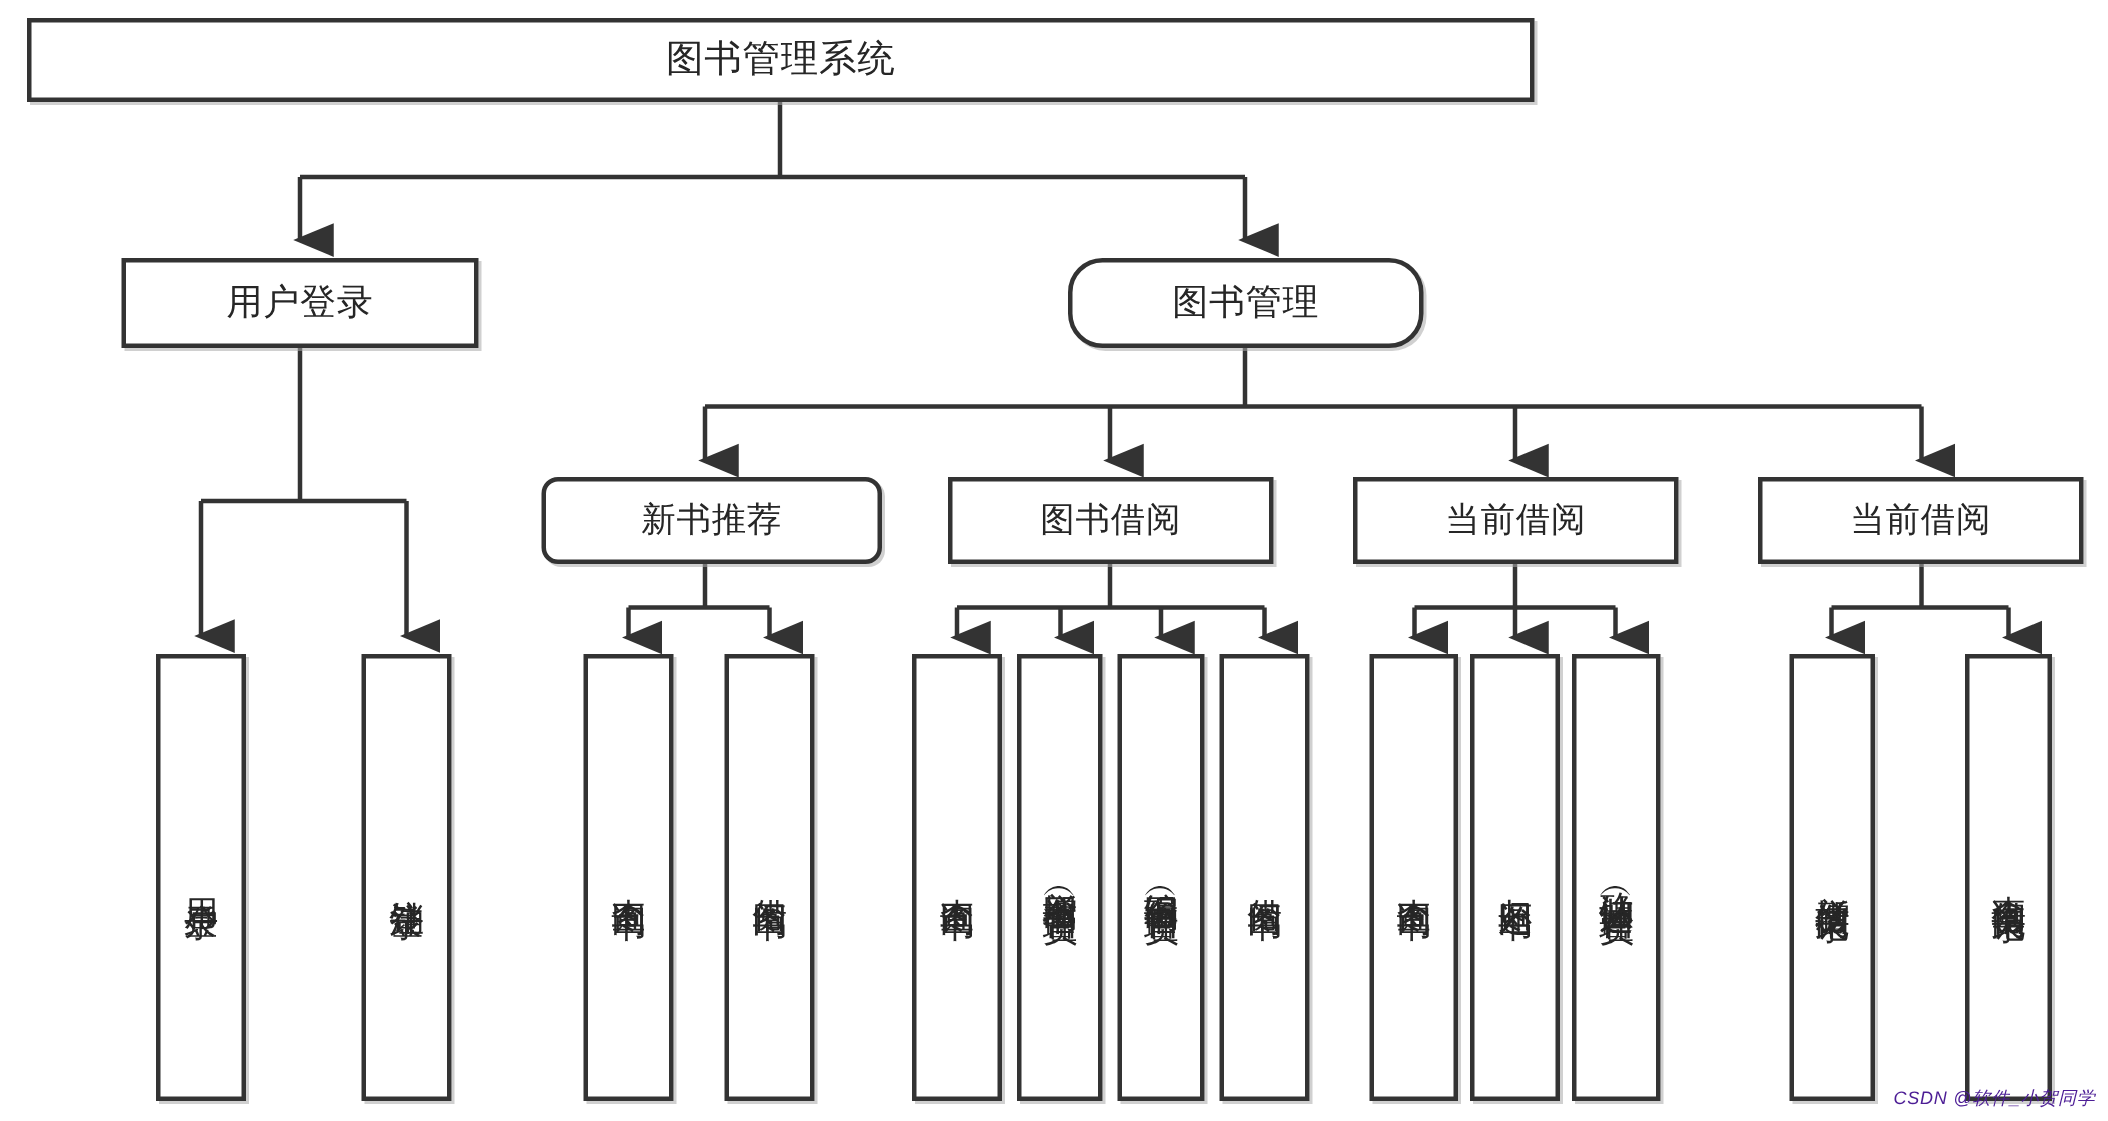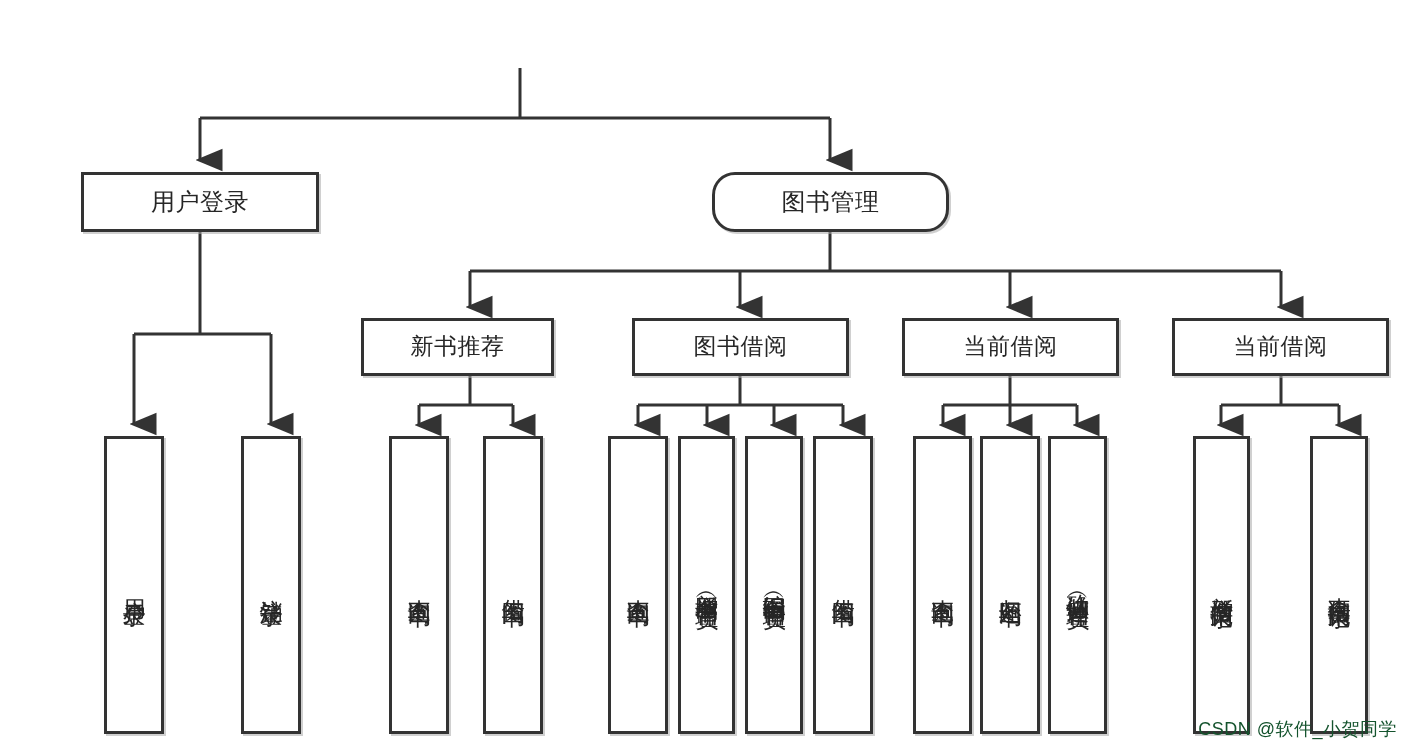--- a/index.html
+++ b/index.html
@@ -51,25 +51,26 @@
     writing-mode: vertical-rl;
     text-orientation: upright;
     line-height: 1.02;
     letter-spacing: 2px;
     max-height: 100%;
   }
   #watermark {
     position: absolute;
     right: 8px;
     bottom: 6px;
-    font-size: 18px;
-    color: #14532d;
+    font-size: 12px;
+    color: #4c1d95;
     letter-spacing: 0.5px;
     white-space: nowrap;
     z-index: 5;
+    font-style: italic;
   }
 </style>
 </head>
 <body>
 
 <div id="canvas">
 
   <svg id="wires" viewBox="0 0 1405 747" xmlns="http://www.w3.org/2000/svg">
     <defs>
       <marker id="arrow" viewBox="0 0 12 12" refX="6" refY="10" markerWidth="9" markerHeight="9" orient="auto-start-reverse">
@@ -113,29 +114,32 @@
       <path d="M 1010 405 L 1010 425" marker-end="url(#arrow)"></path>
       <path d="M 1077 405 L 1077 425" marker-end="url(#arrow)"></path>
 
       <path d="M 1281 376 L 1281 405"></path>
       <path d="M 1221 405 L 1339 405"></path>
       <path d="M 1221 405 L 1221 425" marker-end="url(#arrow)"></path>
       <path d="M 1339 405 L 1339 425" marker-end="url(#arrow)"></path>
     </g>
   </svg>
 
+  <div class="node root" style="left:18px; top:12px; width:1005px; height:56px;">
+    <span class="label">图书管理系统</span>
+  </div>
 
   <div class="node l1" style="left:81px; top:172px; width:238px; height:60px;">
     <span class="label">用户登录</span>
   </div>
   <div class="node l1" style="left:712px; top:172px; width:237px; height:60px;border-radius:23px;">
     <span class="label">图书管理</span>
   </div>
 
-  <div class="node l2" style="left:361px; top:318px; width:193px; height:58px;">
+  <div class="node l2" style="left:361px; top:318px; width:227px; height:58px;border-radius:11px;">
     <span class="label">新书推荐</span>
   </div>
   <div class="node l2" style="left:902px; top:318px; width:217px; height:58px;">
     <span class="label">当前借阅</span>
   </div>
   <div class="node l2" style="left:632px; top:318px; width:217px; height:58px;">
     <span class="label">图书借阅</span>
   </div>
   <div class="node l2" style="left:1172px; top:318px; width:217px; height:58px;">
     <span class="label">当前借阅</span>

